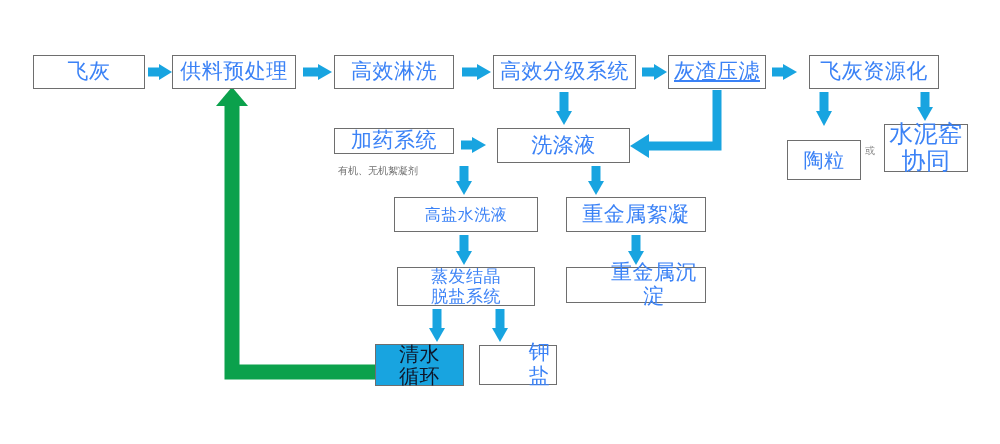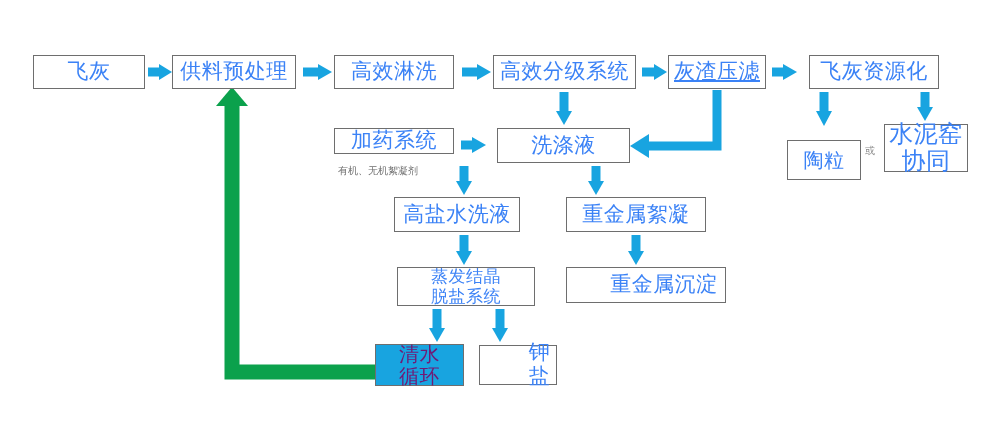--- a/index.html
+++ b/index.html
@@ -31,21 +31,21 @@
     font-family: "DejaVu Sans", "Liberation Sans", sans-serif;
     font-size: 20px;
     line-height: 1.12;
     letter-spacing: 0.5px;
     white-space: pre-line;
     font-weight: 400;
   }
   .node.highlight {
     background: #18A4E0;
     border-color: #6e6e6e;
-    color: #701a75;
+    color: #0f172a;
   }
   .caption {
     position: absolute;
     font-family: "DejaVu Sans", "Liberation Sans", sans-serif;
     font-size: 10px;
     color: #6f6f6f;
     white-space: nowrap;
     letter-spacing: 0px;
   }
   .orlabel {
@@ -178,34 +178,34 @@
 
   <div class="node" style="left:787px; top:130px; width:74px; height:40px; font-size:20px;margin-top:10px;">
     <span>陶粒</span>
   </div>
 
   <div class="node" style="left:884px; top:124px; width:84px; height:48px; font-size:24px;">
     <span>水泥窑
 协同</span>
   </div>
 
-  <div class="node" style="left:394px; top:197px; width:126px; height:35px; font-size:21px;">
+  <div class="node" style="left:394px; top:197px; width:144px; height:35px; font-size:16px;">
     <span>高盐水洗液</span>
   </div>
 
   <div class="node" style="left:566px; top:197px; width:140px; height:35px; font-size:21px;">
     <span>重金属絮凝</span>
   </div>
 
   <div class="node" style="left:397px; top:267px; width:138px; height:39px; font-size:17px;">
     <span>蒸发结晶
 脱盐系统</span>
   </div>
 
-  <div class="node" style="left:566px; top:267px; width:160px; height:36px; font-size:21px;padding-left:36px;">
+  <div class="node" style="left:566px; top:267px; width:140px; height:36px; font-size:21px;padding-left:36px;">
     <span>重金属沉淀</span>
   </div>
 
   <div class="node highlight" style="left:375px; top:344px; width:89px; height:42px; font-size:20px;">
     <span>清水
 循环</span>
   </div>
 
   <div class="node" style="left:479px; top:345px; width:78px; height:40px; font-size:21px;padding-left:43px;">
     <span>钾盐</span>

